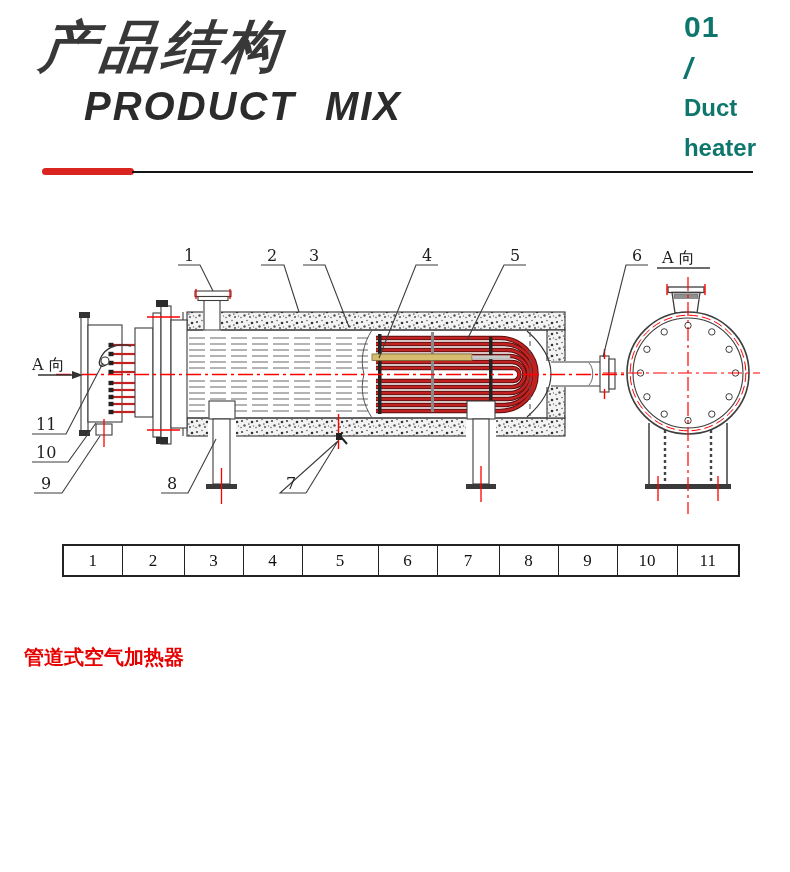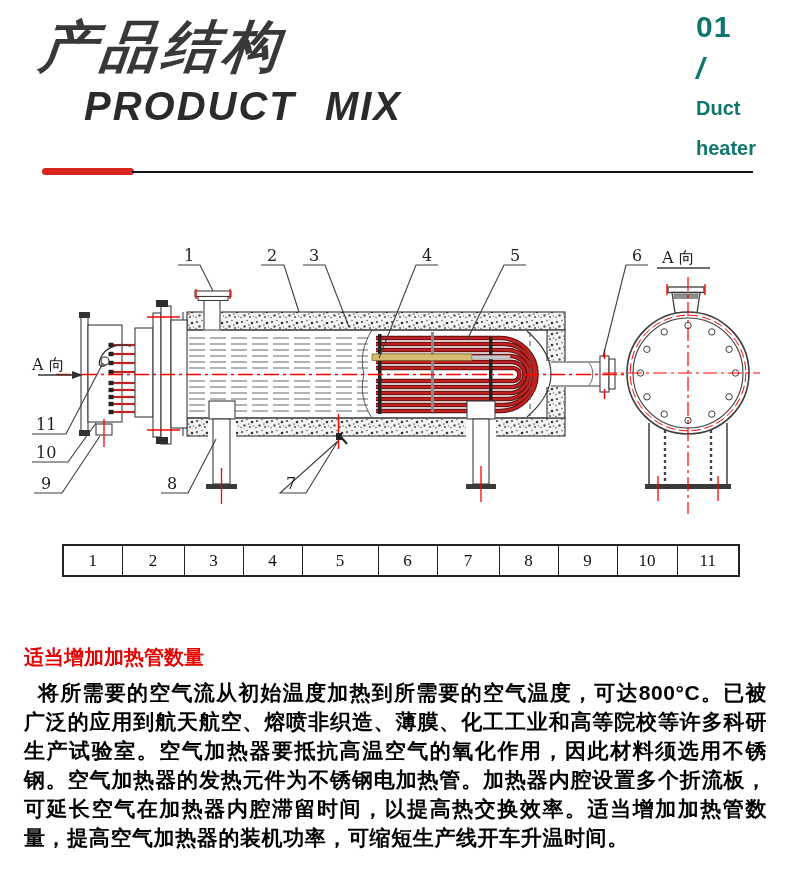--- a/index.html
+++ b/index.html
@@ -8,21 +8,21 @@
   
   .title-cn{position:absolute;left:40px;top:10px;font-size:56px;font-weight:900;
             font-style:italic;color:#383838;letter-spacing:5px;transform:skewX(-6deg);
             white-space:nowrap;}
   .title-en{position:absolute;left:40px;top:84px;font-size:40px;font-weight:bold;
             font-style:italic;color:#2b2b2b;letter-spacing:2px;word-spacing:16px;
             white-space:nowrap;margin-left:44px;}
   .hdr-right{position:absolute;right:34px;top:10px;text-align:left;color:#0f766e;}
   .hdr-index{font-size:30px;font-weight:800;letter-spacing:1px;}
   .hdr-slash{font-size:30px;font-weight:600;font-style:italic;margin:8px 8px 6px 0;}
-  .hdr-cat{font-size:20px;font-weight:bold;line-height:28px;margin-top:8px;}
+  .hdr-cat{font-size:24px;font-weight:bold;line-height:28px;margin-top:8px;}
   .divider-bar{position:absolute;left:42px;top:168px;width:92px;height:7px;
                background:#da2420;border-radius:4px;}
   .divider-line{position:absolute;left:132px;top:171px;width:621px;height:2px;background:#151515;}
   
   .diagram{position:absolute;left:20px;top:228px;width:750px;height:305px;}
   
   .parts{position:absolute;left:62px;top:544px;width:676px;border-collapse:collapse;
          table-layout:fixed;font-family:"Liberation Serif", serif;color:#111;}
   .parts td{border:1.5px solid #222;text-align:center;padding:0;overflow:hidden;}
   .parts tr.nums td{height:29px;font-size:17px;}
@@ -317,17 +317,16 @@
       <td>7</td>
       <td>8</td>
       <td>9</td>
       <td>10</td>
       <td>11</td>
     </tr>
   </tbody>
     </table>
 
   <div class="desc">
-    <p class="desc-heading">适当增加加热管数量</p>
-    <p class="desc-body">将所需要的空气流从初始温度加热到所需要的空气温度，可达800°C。已被广泛的应用到航天航空、熔喷非织造、薄膜、化工工业和高等院校等许多科研生产试验室。空气加热器要抵抗高温空气的氧化作用，因此材料须选用不锈钢。空气加热器的发热元件为不锈钢电加热管。加热器内腔设置多个折流板，可延长空气在加热器内腔滞留时间，以提高热交换效率。适当增加加热管数量，提高空气加热器的装机功率，可缩短生产线开车升温时间。</p>
+    <p class="desc-heading">管道式空气加热器</p>
   </div>
 
 </div>
 
 </body></html>

